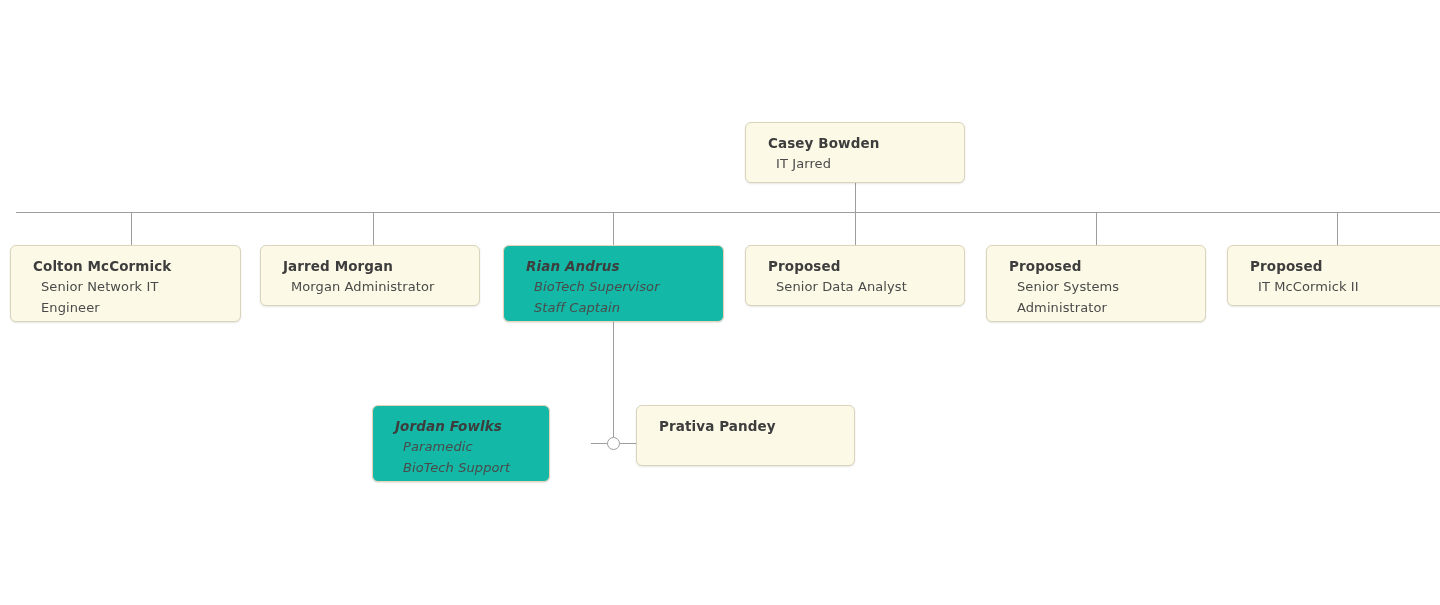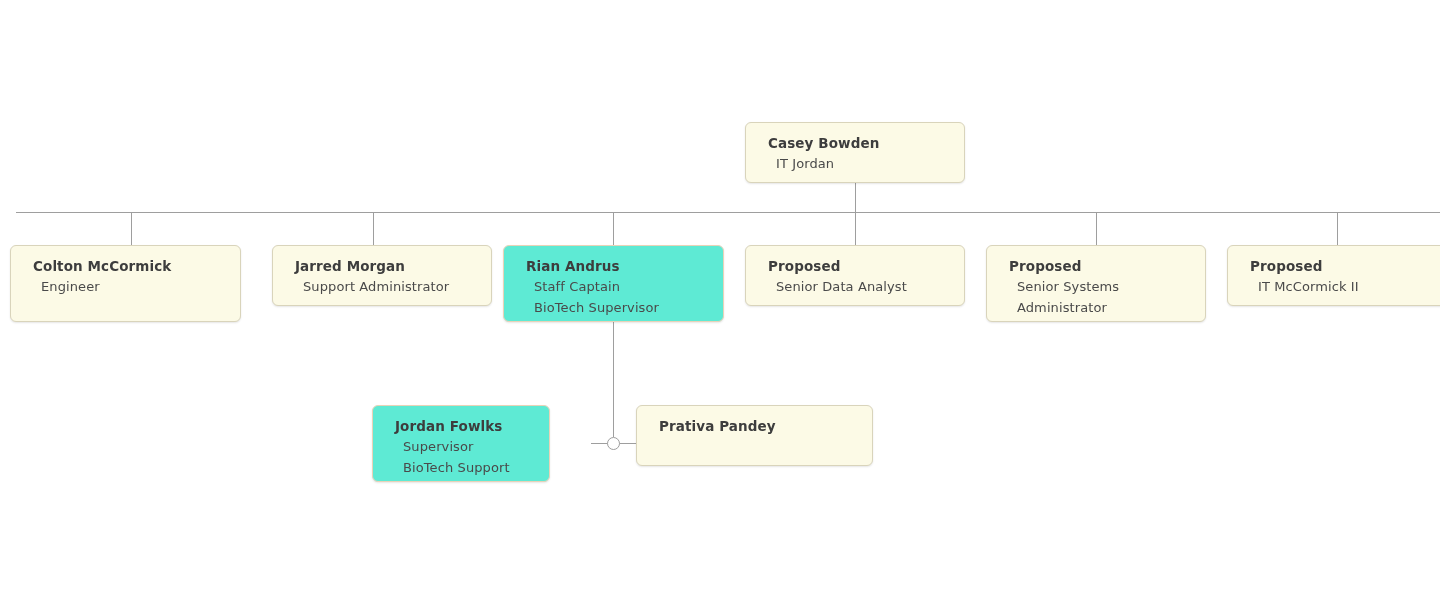--- a/index.html
+++ b/index.html
@@ -37,22 +37,23 @@
     position: absolute;
     border: 1px solid #d9d4bb;
     border-radius: 6px;
     padding: 10px 14px 11px 14px;
     background: #fcfae6;
     box-shadow: 0 1px 2px rgba(0,0,0,0.10);
     z-index: 2;
     overflow: hidden;
   }
   .node.accent {
-    background: #5eead4;
+    background: #14b8a6;
     border-color: #e8d3b8;
+    font-style: italic;
   }
   .node-name {
     font-size: 13.5px;
     font-weight: bold;
     color: #3d3d3d;
     line-height: 1.55;
     white-space: nowrap;
     letter-spacing: 0.1px;
   }
   .node-title {
@@ -83,43 +84,44 @@
   <div class="conn conn-v" style="left:597px; top:320px; height:117px;"></div>
 
   <div class="conn conn-h" style="left:575px; top:443px; width:17px;"></div>
   <div class="conn conn-h" style="left:603px; top:443px; width:18px;"></div>
 
   <div class="junction-dot" style="left:591px; top:437px;"></div>
 
   <div class="node" style="left:729px; top:122px; width:220px; height:61px;">
     <div class="node-name">Casey Bowden</div>
     <div class="node-title">
-      <span class="node-title-line">IT Jordan</span>
+      <span class="node-title-line">IT Jarred</span>
     </div>
   </div>
 
   <div class="node" style="left:-6px; top:245px; width:231px; height:77px;">
     <div class="node-name">Colton McCormick</div>
     <div class="node-title">
+      <span class="node-title-line">Senior Network IT</span>
       <span class="node-title-line">Engineer</span>
     </div>
   </div>
 
-  <div class="node" style="left:256px; top:245px; width:220px; height:61px;">
+  <div class="node" style="left:244px; top:245px; width:220px; height:61px;">
     <div class="node-name">Jarred Morgan</div>
     <div class="node-title">
-      <span class="node-title-line">Support Administrator</span>
+      <span class="node-title-line">Morgan Administrator</span>
     </div>
   </div>
 
   <div class="node accent" style="left:487px; top:245px; width:221px; height:77px;">
     <div class="node-name">Rian Andrus</div>
     <div class="node-title">
+      <span class="node-title-line">BioTech Supervisor</span>
       <span class="node-title-line">Staff Captain</span>
-      <span class="node-title-line">BioTech Supervisor</span>
     </div>
   </div>
 
   <div class="node" style="left:729px; top:245px; width:220px; height:61px;">
     <div class="node-name">Proposed</div>
     <div class="node-title">
       <span class="node-title-line">Senior Data Analyst</span>
     </div>
   </div>
 
@@ -134,22 +136,22 @@
   <div class="node" style="left:1211px; top:245px; width:220px; height:61px;">
     <div class="node-name">Proposed</div>
     <div class="node-title">
       <span class="node-title-line">IT McCormick II</span>
     </div>
   </div>
 
   <div class="node accent" style="left:356px; top:405px; width:178px; height:77px;">
     <div class="node-name">Jordan Fowlks</div>
     <div class="node-title">
-      <span class="node-title-line">Supervisor</span>
+      <span class="node-title-line">Paramedic</span>
       <span class="node-title-line">BioTech Support</span>
     </div>
   </div>
 
-  <div class="node" style="left:620px; top:405px; width:237px; height:61px;">
+  <div class="node" style="left:620px; top:405px; width:219px; height:61px;">
     <div class="node-name">Prativa Pandey</div>
   </div>
 
 </div>
 
 </body></html>

